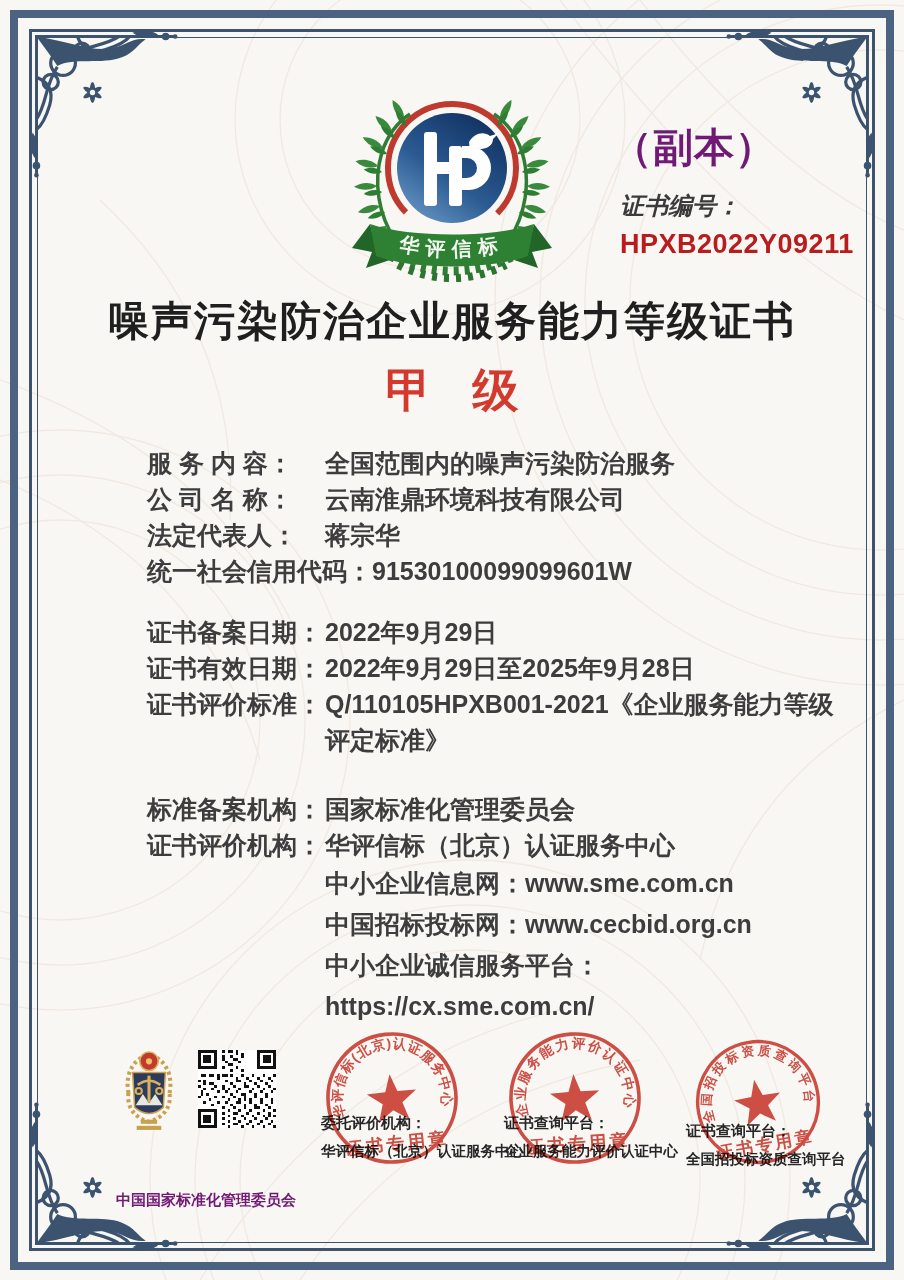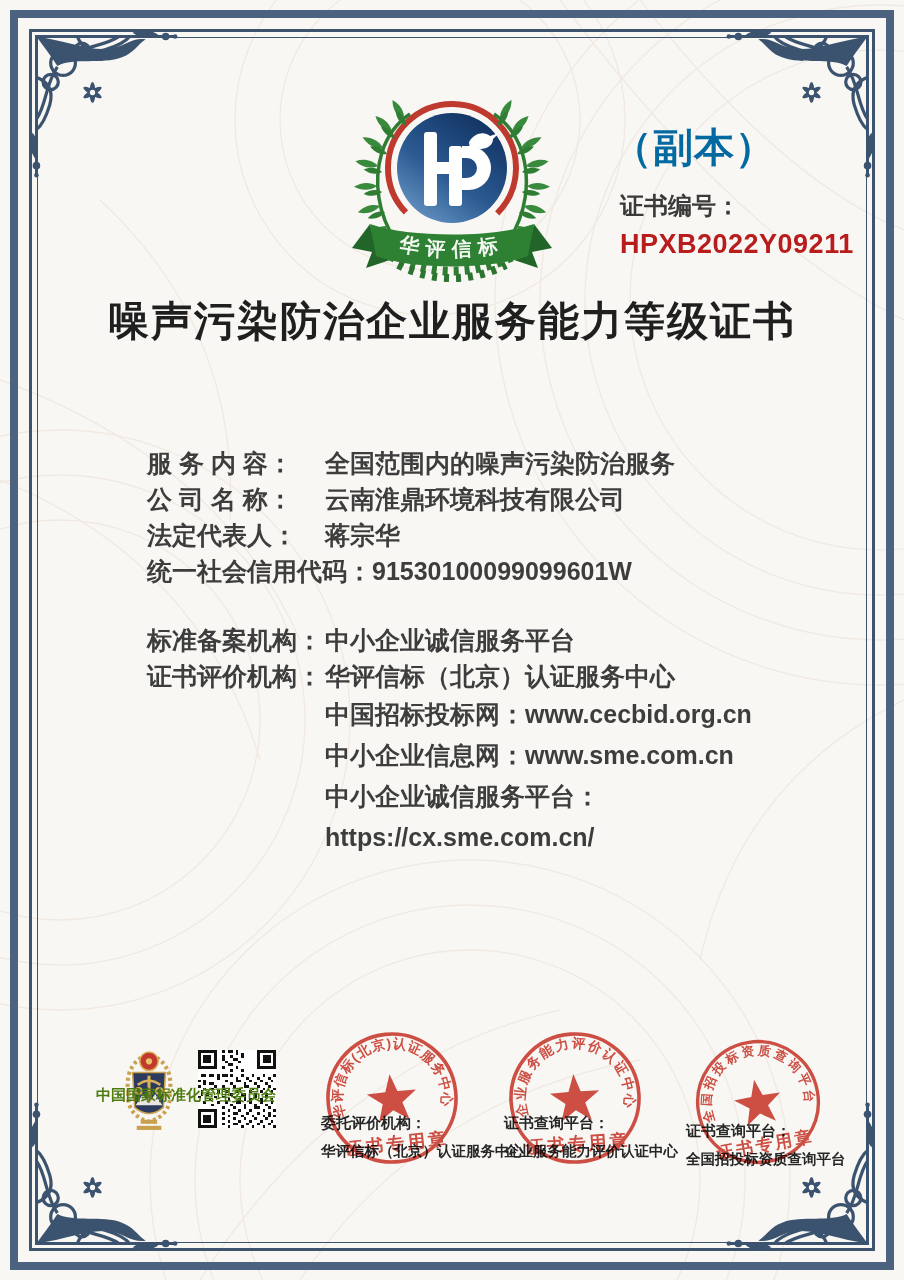--- a/index.html
+++ b/index.html
@@ -11,41 +11,41 @@
   .band{position:absolute;inset:10px;border:8px solid #4b6281;}
   .line-mid{position:absolute;inset:29px;border:3px solid #3e536d;}
   .line-thin{position:absolute;inset:37px;border:1px solid #3e536d;}
   .corner{position:absolute;width:152px;height:152px;}
   .corner.tl{top:26px;left:26px;}
   .corner.tr{top:26px;right:26px;transform:scaleX(-1);}
   .corner.bl{bottom:26px;left:26px;transform:scaleY(-1);}
   .corner.br{bottom:26px;right:26px;transform:scale(-1,-1);}
   
   .logo{position:absolute;left:340px;top:90px;width:224px;height:196px;}
-  .copy{position:absolute;left:612px;top:120px;font-size:40px;font-weight:700;color:#0369a1;letter-spacing:1px;}
+  .copy{position:absolute;left:612px;top:120px;font-size:40px;font-weight:700;color:#701a75;letter-spacing:1px;}
   .certno{position:absolute;left:620px;top:190px;}
-  .certno .lab{font-size:24px;font-weight:700;color:#3a3a3a;}
+  .certno .lab{font-size:24px;font-weight:700;color:#3a3a3a;font-style:italic;}
   .certno .num{font-size:27px;font-weight:700;color:#b91c1c;margin-top:7px;letter-spacing:.5px;}
   .title{position:absolute;left:0;top:294px;width:100%;text-align:center;
          font-size:41px;font-weight:900;color:#1f1f1f;letter-spacing:2px;}
   .grade{position:absolute;left:0;top:360px;width:100%;text-align:center;
          font-size:46px;font-weight:900;color:#d3392c;letter-spacing:14px;text-indent:14px;}
   
   .content{position:absolute;left:112px;top:445px;width:695px;color:#3d3d3d;margin-left:35px;}
   .row{display:flex;font-size:25px;font-weight:600;line-height:36px;}
   .row .lbl{white-space:pre;min-width:178px;}
   .row .val{flex:1;}
   .blk2{margin-top:25px;}
   .blk3{margin-top:33px;}
   .blk3 .row.web{line-height:41px;}
   
   .emblem{position:absolute;left:118px;top:1048px;width:62px;height:84px;}
   .qr{position:absolute;left:198px;top:1050px;width:78px;height:78px;}
-  .org-caption{position:absolute;left:96px;top:1086px;width:200px;text-align:left;
-               font-size:15px;font-weight:700;color:#4d7c0f;}
+  .org-caption{position:absolute;left:96px;top:1191px;width:200px;text-align:right;
+               font-size:15px;font-weight:700;color:#701a75;}
   .seal{position:absolute;width:140px;height:140px;mix-blend-mode:multiply;opacity:.92;}
   .seal.s1{left:322px;top:1028px;transform:rotate(-6deg);}
   .seal.s2{left:505px;top:1028px;transform:rotate(-4deg);}
   .seal.s3{left:692px;top:1036px;width:132px;height:132px;transform:rotate(-10deg);}
   .seal-cap{position:absolute;color:#262626;}
   .seal-cap .cl{font-size:15px;font-weight:800;}
   .seal-cap .cv{font-size:14.5px;font-weight:600;margin-top:9px;white-space:nowrap;}
   .cap1{left:321px;top:1114px;}
   .cap2{left:504px;top:1114px;}
   .cap3{left:686px;top:1122px;}
@@ -260,56 +260,71 @@
     </text>
   </svg>
 
   <div class="copy">（副本）</div>
   <div class="certno">
     <div class="lab">证书编号：</div>
     <div class="num">HPXB2022Y09211</div>
   </div>
 
   <div class="title">噪声污染防治企业服务能力等级证书</div>
+  <div class="grade">甲 级</div>
 
   <div class="content">
     <div class="blk1">
       <div class="row">
         <span class="lbl">服 务 内 容：</span>
         <span class="val">全国范围内的噪声污染防治服务</span>
       </div>
       <div class="row">
         <span class="lbl">公 司 名 称：</span>
         <span class="val">云南淮鼎环境科技有限公司</span>
       </div>
       <div class="row">
         <span class="lbl">法定代表人：</span>
         <span class="val">蒋宗华</span>
       </div>
       <div class="row">
         <span class="lbl">统一社会信用代码：</span>
         <span class="val">91530100099099601W</span>
       </div>
     </div>
+    <div class="blk2">
+      <div class="row">
+        <span class="lbl">证书备案日期：</span>
+        <span class="val">2022年9月29日</span>
+      </div>
+      <div class="row">
+        <span class="lbl">证书有效日期：</span>
+        <span class="val">2022年9月29日至2025年9月28日</span>
+      </div>
+      <div class="row">
+        <span class="lbl">证书评价标准：</span>
+        <span class="val">Q/110105HPXB001-2021《企业服务能力等级评定标准》</span>
+      </div>
+    </div>
     <div class="blk3">
       <div class="row">
         <span class="lbl">标准备案机构：</span>
-        <span class="val">中小企业诚信服务平台</span>
+        <span class="val">国家标准化管理委员会</span>
       </div>
       <div class="row">
         <span class="lbl">证书评价机构：</span>
         <span class="val">华评信标（北京）认证服务中心</span>
+      </div>
+      <div class="row web">
+        <span class="lbl"></span>
+        <span class="val">中小企业信息网：www.sme.com.cn</span>
       </div>
       <div class="row web">
         <span class="lbl"></span>
         <span class="val">中国招标投标网：www.cecbid.org.cn</span>
-      </div>
-      <div class="row web">
-        <span class="lbl"></span>
-        <span class="val">中小企业信息网：www.sme.com.cn</span>
       </div>
       <div class="row web">
         <span class="lbl"></span>
         <span class="val">中小企业诚信服务平台：https://cx.sme.com.cn/</span>
       </div>
     </div>
   </div>
 
   <svg class="emblem" viewBox="0 0 60 82">
     <path d="M10,44 C6,24 16,10 30,6" fill="none" stroke="#c9a14e" stroke-width="4" stroke-dasharray="3 3"></path>

